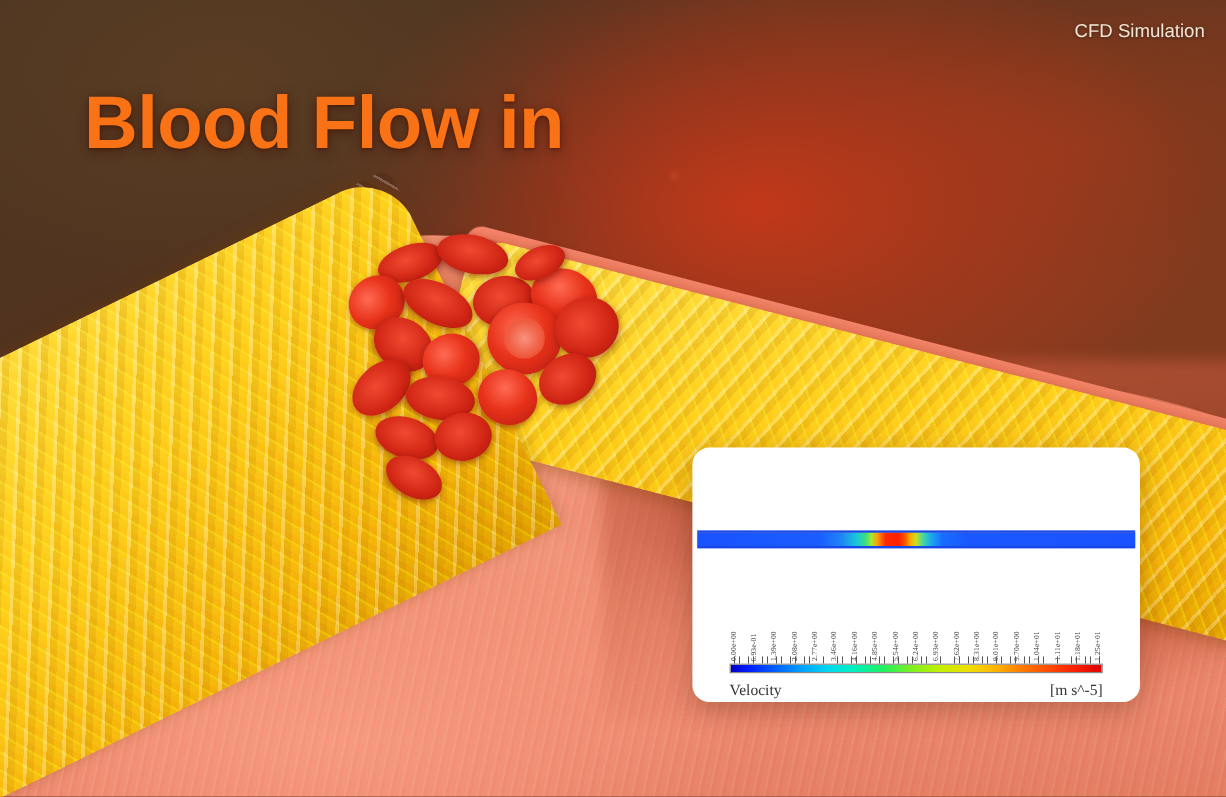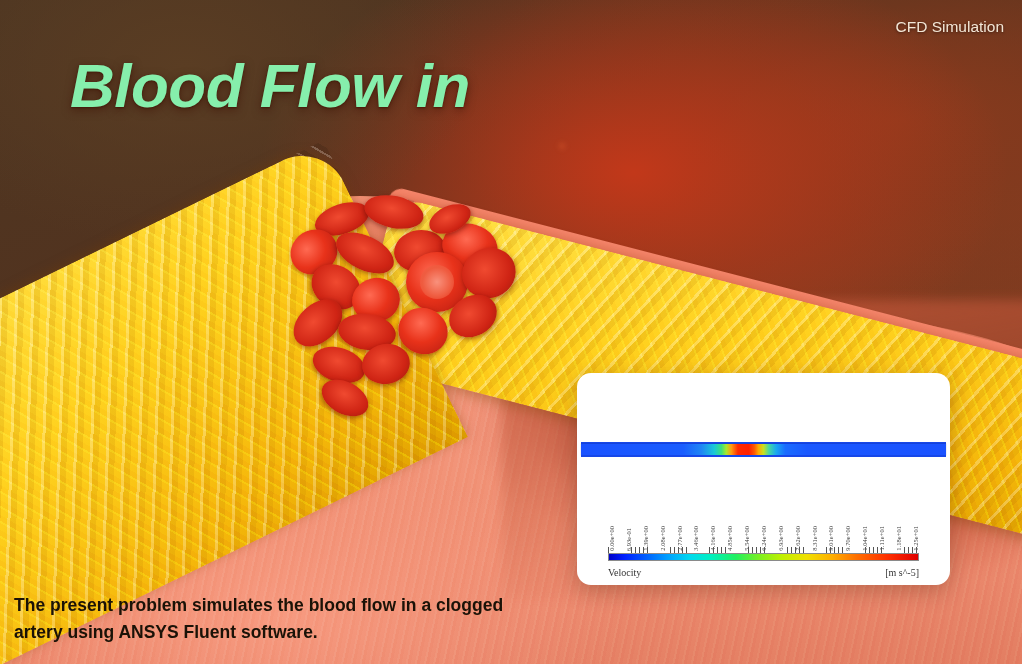--- a/index.html
+++ b/index.html
@@ -139,25 +139,24 @@
 
   
   .header {
     position:absolute; right:18px; top:16px; text-align:right;
     color:#f3e6d6; font-size:15.5px; line-height:1.45;
     text-shadow:0 1px 3px rgba(0,0,0,.45);
   }
 
   
   .title {
-    position:absolute; left:70px; top:44px; width:620px;
-    color:#86efac; font-size:62px; font-weight:bold; line-height:1.34;
+    position:absolute; left:70px; top:61px; width:620px;
+    color:#f97316; font-size:62px; font-weight:bold; line-height:1.34;
     letter-spacing:-0.5px;
     text-shadow:0 3px 10px rgba(60,15,0,.55), 0 1px 2px rgba(60,15,0,.6);
-    font-style:italic;
   }
   .title .l2 { display:block; }
 
   
   .caption {
     position:absolute; left:14px; bottom:18px; width:520px;
     color:#1a1207; font-size:17.5px; font-weight:bold; line-height:1.55;
   }
 
   
@@ -206,21 +205,21 @@
     border:.5px solid #8a8a8a;
   }
   .cbar-hatch {
     position:absolute; left:31px; top:44px; width:311px; height:6px;
     background:repeating-linear-gradient(90deg,
       #555 0 .5px, transparent .5px 3.9px);
   }
   .cbar-foot {
     position:absolute; left:31px; top:64px; width:311px;
     display:flex; justify-content:space-between;
-    font-family:"Liberation Serif", serif; font-size:10px; color:#333;gap:29px;
+    font-family:"Liberation Serif", serif; font-size:13px; color:#333;gap:29px;
   }
 </style>
 </head>
 <body>
 
 <div id="poster">
 
   <div class="layer bg-dark"></div>
   <div class="layer bg-speckle"></div>
 
@@ -265,21 +264,20 @@
   </div>
 
   <div class="header">
     <div>CFD Simulation</div>
   </div>
 
   <div class="title">
     <span class="l1">Blood Flow in</span>
   </div>
 
-  <div class="caption">The present problem simulates the blood flow in a clogged artery using ANSYS Fluent software.</div>
 
   <div class="card">
 
     <div class="contour-wrap">
       <div class="contour-edge-top"></div>
       <div class="contour"></div>
       <div class="contour-edge-bot"></div>
     </div>
 
     <div class="cbar-block">

